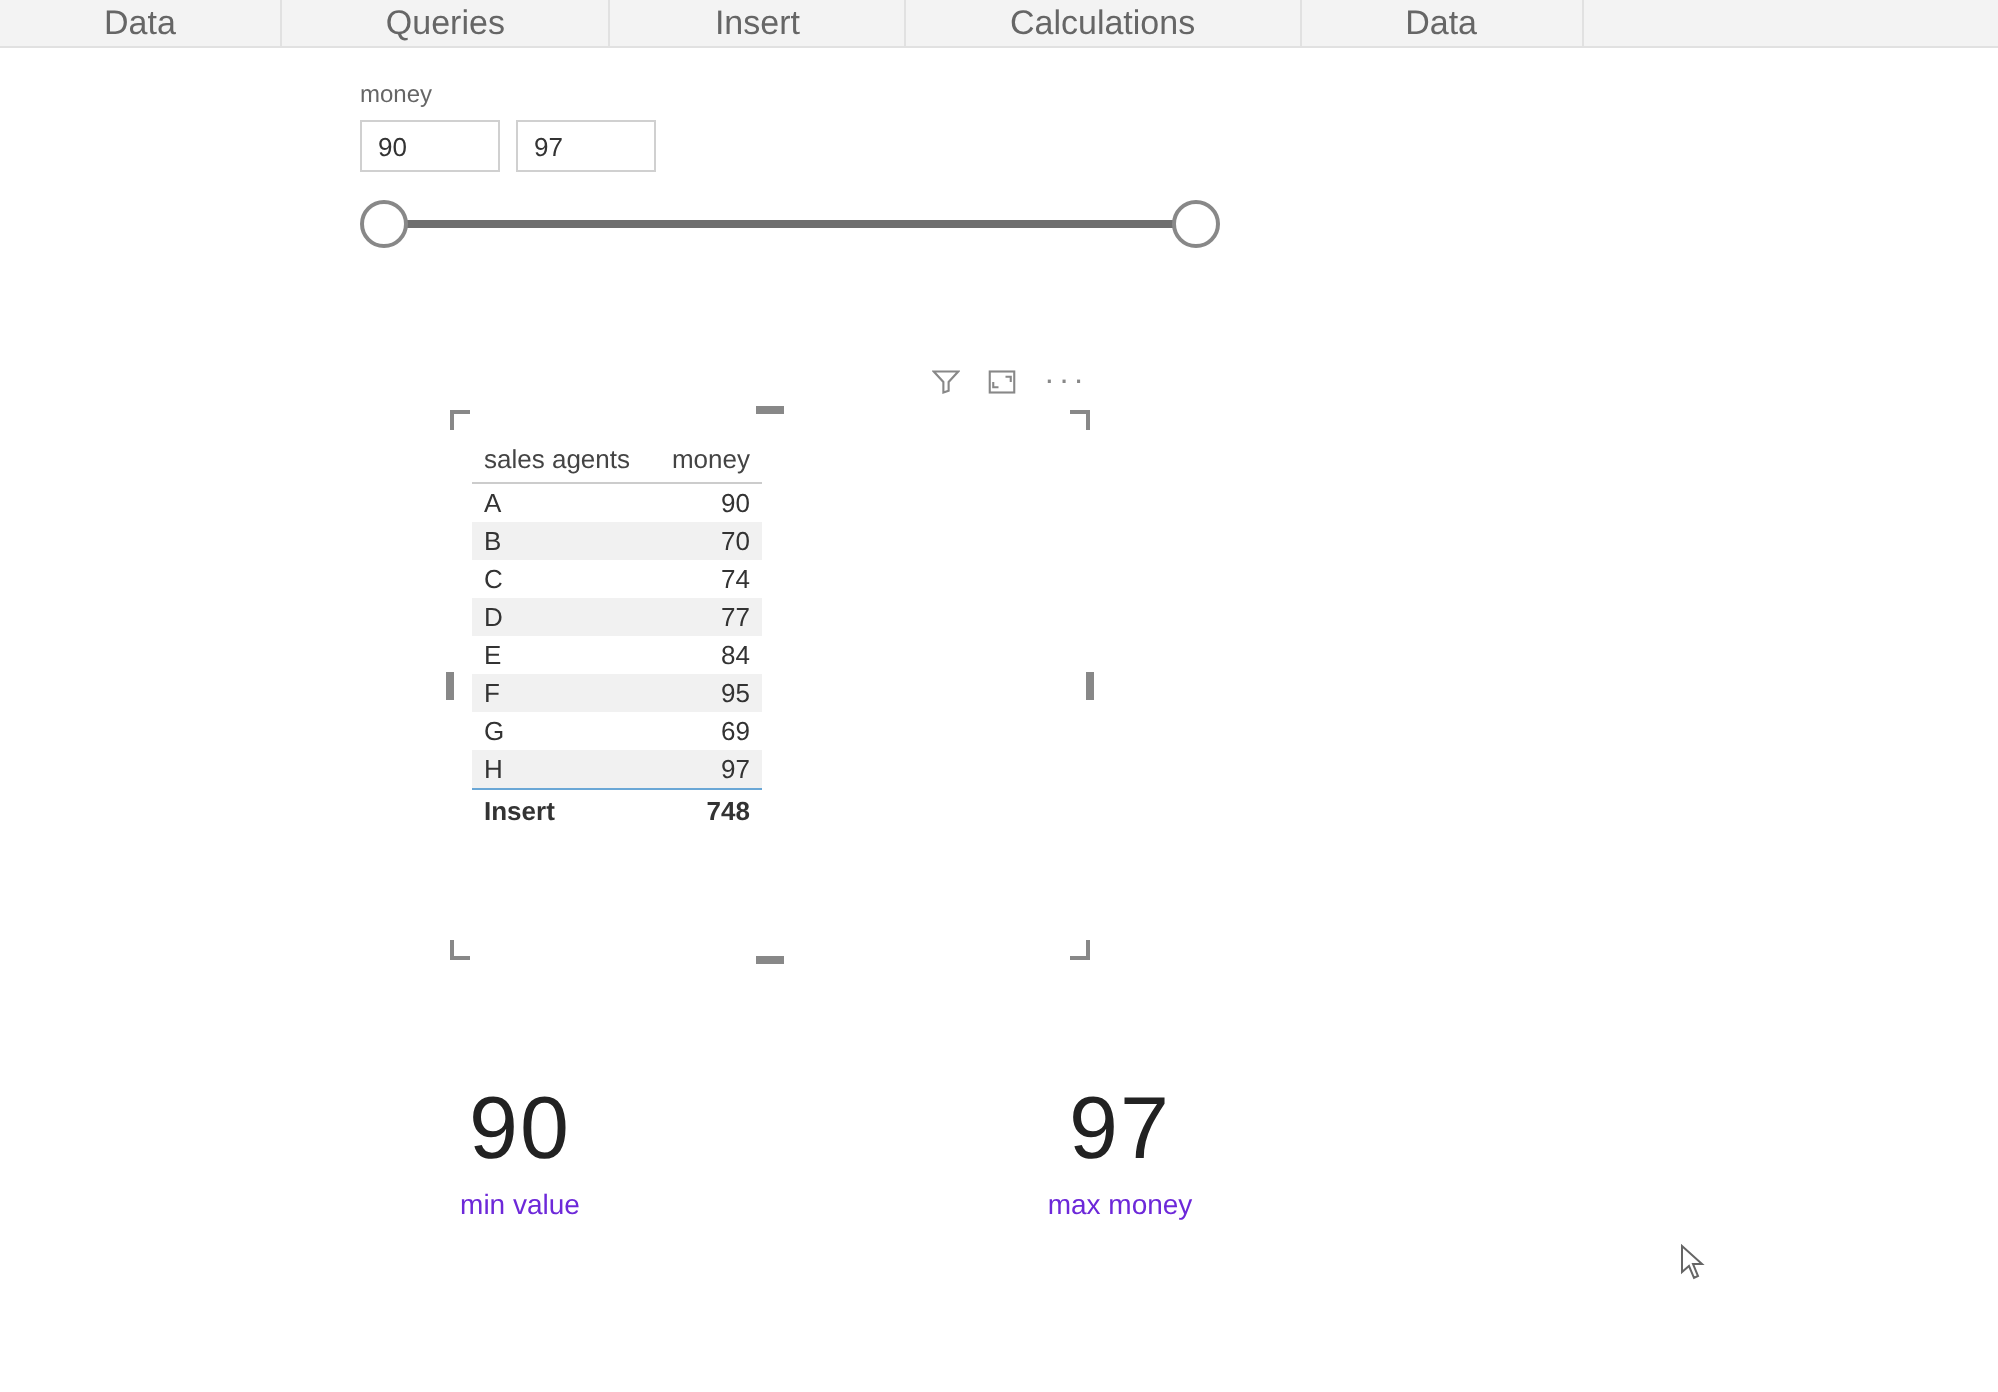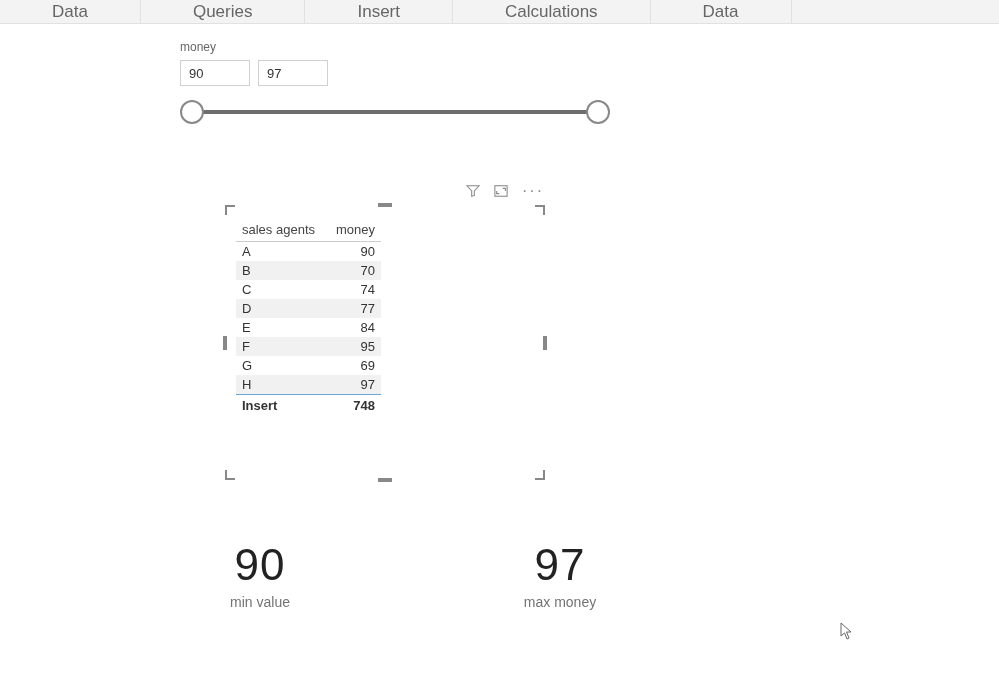--- a/index.html
+++ b/index.html
@@ -148,21 +148,21 @@
   }
   .kpi-val {
     font-size: 44px;
     font-weight: 400;
     color: #222;
     font-family: "Segoe UI Light", "Segoe UI", Arial, sans-serif;
     letter-spacing: 1px;
   }
   .kpi-lbl {
     font-size: 14px;
-    color: #737373;
+    color: #6d28d9;
     margin-top: 4px;
   }
 
   
   .cursor-glyph {
     position: absolute;
     left: 840px;
     top: 622px;
     width: 14px;
     height: 18px;

